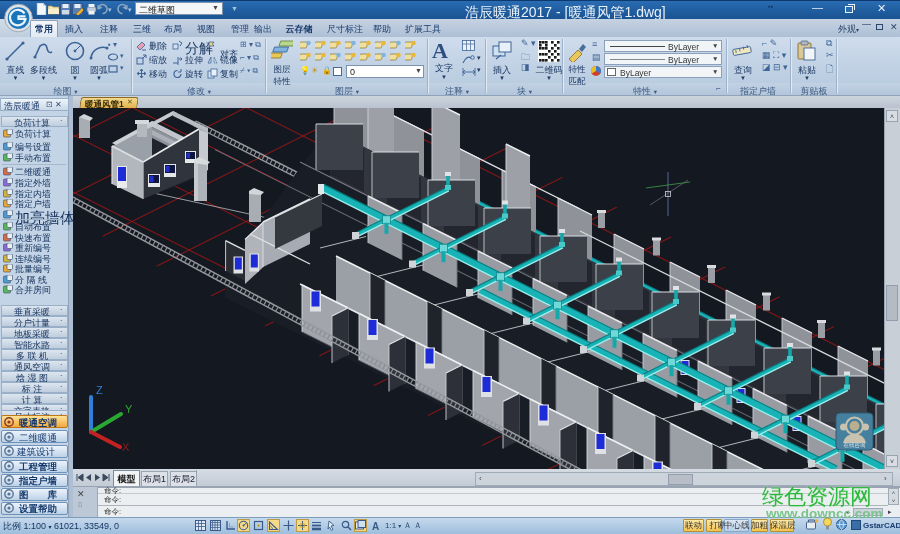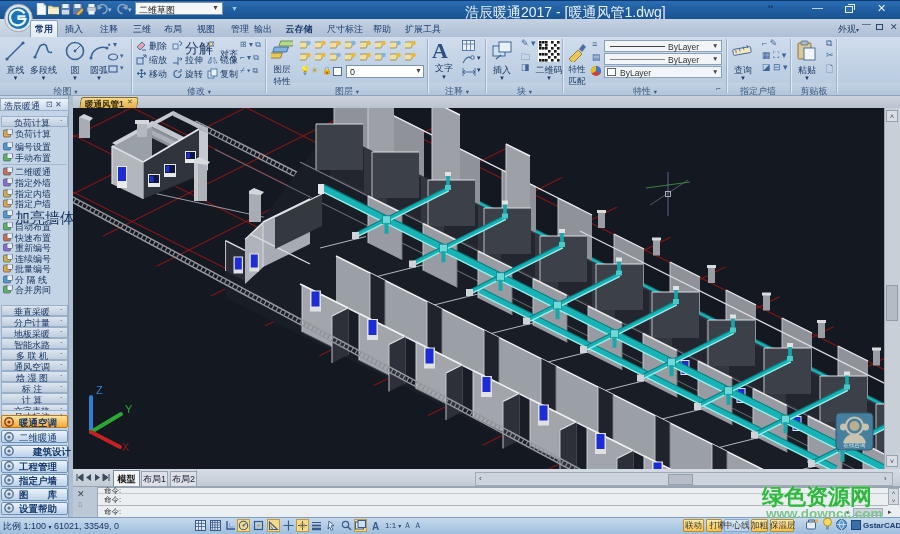--- a/index.html
+++ b/index.html
@@ -1212,21 +1212,21 @@
 <svg class="ab" style="left:4px;top:431.5px" width="11" height="10" viewBox="0 0 11 10">
     <circle cx="5" cy="5" r="4.2" fill="none" stroke="#5a7494" stroke-width="1.4"></circle>
     <circle cx="5" cy="5" r="1.6" fill="#5a7494"></circle>
   </svg>
 <div class="tx" style="left:19px;top:431.5px;font-size:9.5px;color:#173a6e;font-weight:normal">二维暖通</div>
 <div class="ab" style="left:1px;top:444.7px;width:67px;height:13px;background:linear-gradient(#ecf3fb,#bcd2e8);border:1px solid #7093bb;border-radius:2px"></div>
 <svg class="ab" style="left:4px;top:446.2px" width="11" height="10" viewBox="0 0 11 10">
     <circle cx="5" cy="5" r="4.2" fill="none" stroke="#5a7494" stroke-width="1.4"></circle>
     <circle cx="5" cy="5" r="1.6" fill="#5a7494"></circle>
   </svg>
-<div class="tx" style="left:33px;top:446.2px;font-size:9.5px;color:#173a6e;font-weight:bold">建筑设计</div>
+<div class="tx" style="left:17px;top:446.2px;font-size:9.5px;color:#173a6e;font-weight:normal">建筑设计</div>
 <div class="ab" style="left:1px;top:459.6px;width:67px;height:13px;background:linear-gradient(#ecf3fb,#bcd2e8);border:1px solid #7093bb;border-radius:2px"></div>
 <svg class="ab" style="left:4px;top:461.1px" width="11" height="10" viewBox="0 0 11 10">
     <circle cx="5" cy="5" r="4.2" fill="none" stroke="#5a7494" stroke-width="1.4"></circle>
     <circle cx="5" cy="5" r="1.6" fill="#5a7494"></circle>
   </svg>
 <div class="tx" style="left:19px;top:461.1px;font-size:9.5px;color:#173a6e;font-weight:bold">工程管理</div>
 <div class="ab" style="left:1px;top:473.6px;width:67px;height:13px;background:linear-gradient(#ecf3fb,#bcd2e8);border:1px solid #7093bb;border-radius:2px"></div>
 <svg class="ab" style="left:4px;top:475.1px" width="11" height="10" viewBox="0 0 11 10">
     <circle cx="5" cy="5" r="4.2" fill="none" stroke="#5a7494" stroke-width="1.4"></circle>
     <circle cx="5" cy="5" r="1.6" fill="#5a7494"></circle>
@@ -1353,13 +1353,13 @@
 <svg class="ab" style="left:822px;top:517px" width="11" height="14" viewBox="0 0 11 14">
 <circle cx="5.5" cy="5" r="4" fill="#f5d860" stroke="#b08a20" stroke-width="0.9"></circle>
 <rect x="4" y="9" width="3" height="3.5" fill="#8a94a0"></rect>
   </svg>
 <svg class="ab" style="left:835px;top:517.5px" width="13" height="13" viewBox="0 0 13 13">
 <circle cx="6.5" cy="6.5" r="5" fill="#5a9ad4" stroke="#2c5a8a" stroke-width="1"></circle>
 <path d="M1.5,6.5 h10 M6.5,1.5 a7,7 0 0 1 0,10 M6.5,1.5 a7,7 0 0 0 0,10" fill="none" stroke="#dce8f4" stroke-width="0.8"></path>
   </svg>
 <div class="ab" style="left:851px;top:520px;width:10px;height:10px;background:#3a6ea8;border:1px solid #1e4a7a"></div>
 <div class="tx" style="left:863px;top:520.5px;font-size:8px;color:#1c3f74;font-weight:bold">GstarCAD</div>
-<div class="tx" style="left:762px;top:482px;font-size:22px;font-weight:bold;color:#2eb83e;text-shadow:0 0 2px #c9ecce">绿色资源网</div>
+<div class="tx" style="left:762px;top:482px;font-size:22px;font-weight:normal;color:#2eb83e;text-shadow:0 0 2px #c9ecce">绿色资源网</div>
 <div class="tx" style="left:766px;top:506px;font-size:13.5px;font-weight:bold;color:#7cc48d">www.downcc.com</div>
 </body></html>

